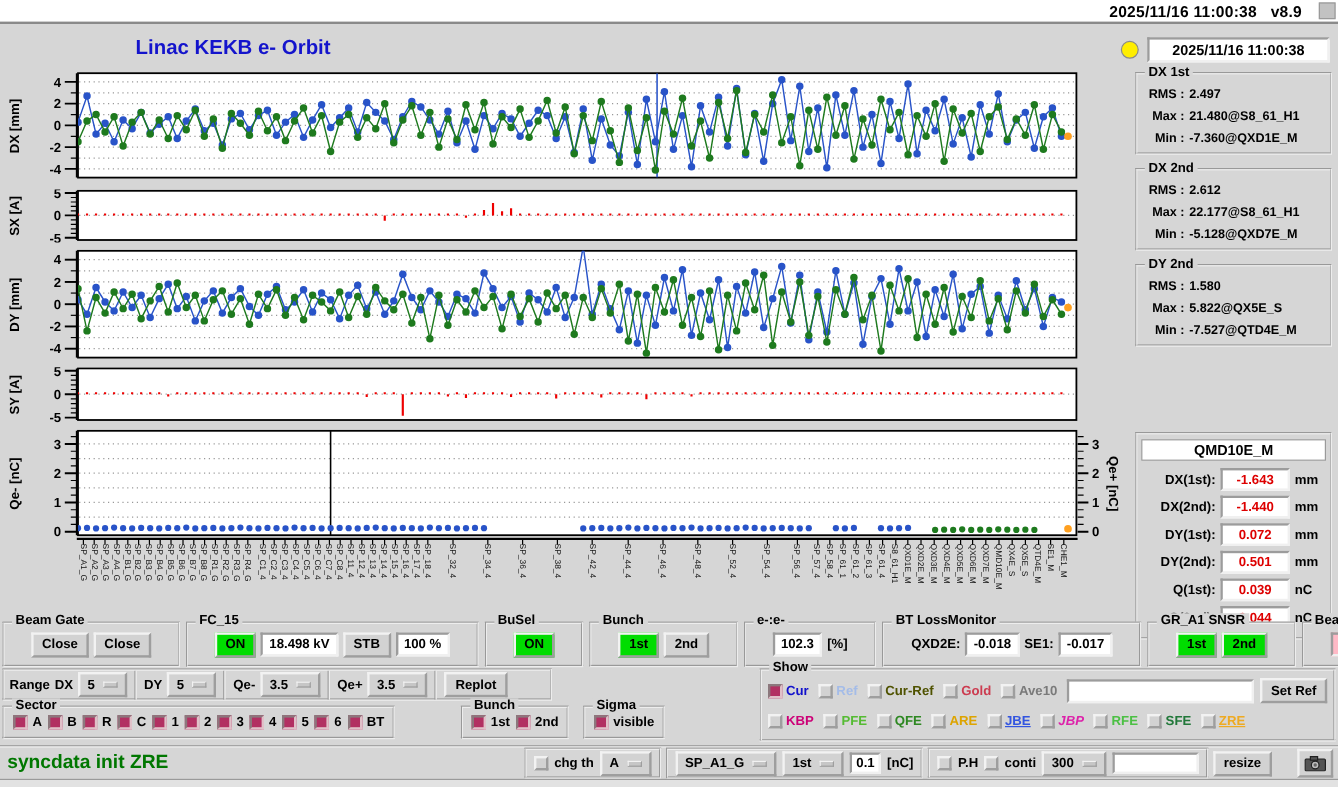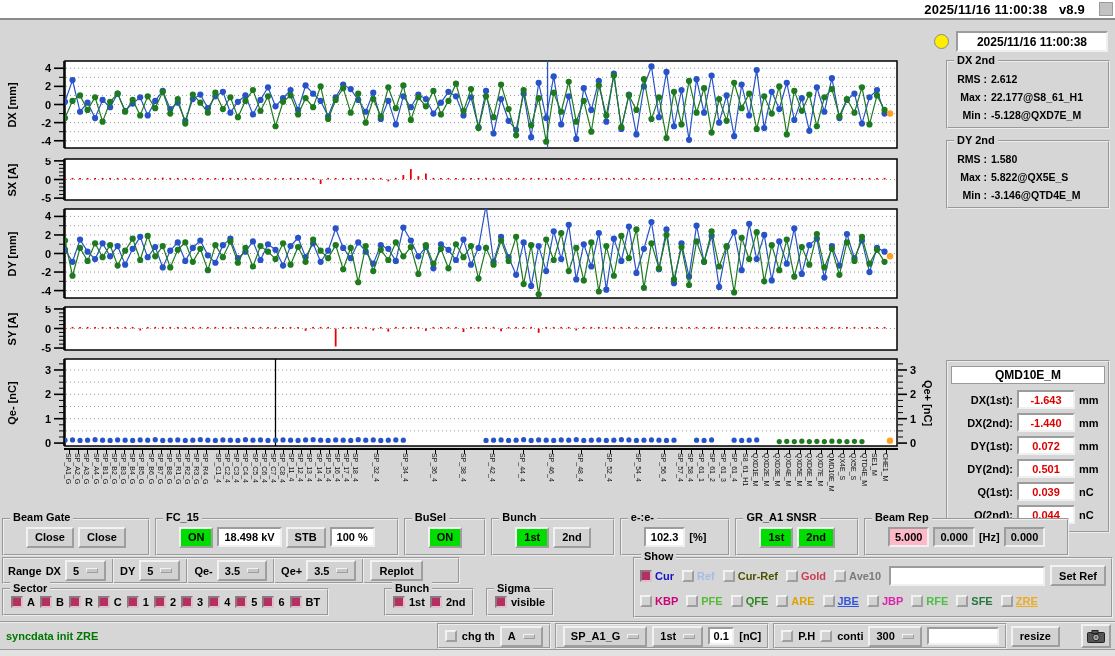--- a/index.html
+++ b/index.html
@@ -70,40 +70,41 @@
               gap:5px; padding:0 7px; }
   .checkgrp .grp-title { top:-8px; }
   .cb-item { display:inline-flex; align-items:center; gap:4px; font-size:11px; }
   #show-box { position:absolute; left:633px; top:557px; width:480px; height:61px; border:2px groove #ededed; padding:4px 5px 2px; }
   .show-row { display:flex; align-items:center; gap:5px; height:25px; }
   .show-item { display:inline-flex; align-items:center; gap:3px; font-size:11px; margin-right:3px; }
   #set-ref-input { width:156px; height:20px; background:#fff; border:2px inset #f0f0f0; font:bold 11px "Liberation Sans",sans-serif; }
   
   #statusbar { position:absolute; left:0; top:621px; width:1115px; height:28px; border-top:2px groove #ededed;
                display:flex; align-items:center; }
-  .status-msg { color:#007700; font-size:11px; margin-left:6px; flex:1; }
+  .status-msg { color:#007700; font-size:16px; margin-left:6px; flex:1; }
   .sb-group { border:2px groove #ededed; height:26px; display:flex; align-items:center; gap:5px; padding:0 6px; margin-right:4px; }
   .sb-label { font-size:11px; white-space:nowrap; }
   .sb-input { width:26px; height:18px; background:#fff; border:2px inset #f0f0f0; font:bold 11px "Liberation Sans",sans-serif; text-align:center; }
   .sb-input.wide { width:72px; }
   .bottom-strip { position:absolute; left:0; top:649px; width:1115px; height:7px; background:#e2e2e2; border-top:1px solid #9a9a9a; }
 </style>
 </head>
 <body>
 
 <div class="app">
 
   <div class="topbar">
     <span class="topbar-text">
       <span>2025/11/16 11:00:38</span>&nbsp;&nbsp;
       <span>v8.9</span>
     </span>
     <span class="topbar-corner"></span>
   </div>
 
+  <div class="chart-title">Linac KEKB e- Orbit</div>
 
   <div id="charts">
       <svg width="932" height="90" style="top:2px">
         <rect x="65" y="1" width="832" height="87" fill="#ffffff" stroke="#000" stroke-width="1.5"></rect>
         <clipPath id="clip0">
           <rect x="65" y="1" width="832" height="87"></rect>
         </clipPath>
         <line x1="66" y1="80.75" x2="896" y2="80.75" stroke="#999" stroke-width="1" stroke-dasharray="1,3"></line>
         <line x1="66" y1="71.6875" x2="896" y2="71.6875" stroke="#999" stroke-width="1" stroke-dasharray="1,3"></line>
         <line x1="66" y1="62.625" x2="896" y2="62.625" stroke="#999" stroke-width="1" stroke-dasharray="1,3"></line>
@@ -1157,30 +1158,36 @@
       <span class="xlab" style="left: 871.368px;">SE1_M</span>
       <div class="xtick" style="left: 886.184px;"></div>
       <span class="xlab" style="left: 882.184px;">CHE1_M</span>
     </div>
 
   <span class="clock-dot"></span>
   <div class="clock-field">2025/11/16 11:00:38</div>
 
   <div id="stats">
       <div class="statbox">
+        <span class="grp-title">DX 1st</span>
+        <div class="stat-row"><span class="lb">RMS :</span><span>2.497</span></div>
+        <div class="stat-row"><span class="lb">Max :</span><span>21.480@S8_61_H1</span></div>
+        <div class="stat-row"><span class="lb">Min :</span><span>-7.360@QXD1E_M</span></div>
+      </div>
+      <div class="statbox">
         <span class="grp-title">DX 2nd</span>
         <div class="stat-row"><span class="lb">RMS :</span><span>2.612</span></div>
         <div class="stat-row"><span class="lb">Max :</span><span>22.177@S8_61_H1</span></div>
         <div class="stat-row"><span class="lb">Min :</span><span>-5.128@QXD7E_M</span></div>
       </div>
       <div class="statbox">
         <span class="grp-title">DY 2nd</span>
         <div class="stat-row"><span class="lb">RMS :</span><span>1.580</span></div>
         <div class="stat-row"><span class="lb">Max :</span><span>5.822@QX5E_S</span></div>
-        <div class="stat-row"><span class="lb">Min :</span><span>-3.146@QTD4E_M</span></div>
+        <div class="stat-row"><span class="lb">Min :</span><span>-7.527@QTD4E_M</span></div>
       </div>
     </div>
 
   <div id="qmdbox">
     <div class="qmd-title">QMD10E_M</div>
     <div id="qmd-rows">
         <div class="qmd-row">
           <span class="lb">DX(1st):</span>
           <div class="qmd-val">-1.643</div>
           <span class="qmd-unit">mm</span>
@@ -1234,20 +1241,27 @@
         <span class="grp-title">Bunch</span>
         <button class="tkbtn green">1st</button>
         <button class="tkbtn">2nd</button>
       </div>
       <div class="grp">
         <span class="grp-title">e-:e-</span>
         <div class="tkfield">102.3</div>
         <span class="tklabel">[%]</span>
       </div>
       <div class="grp">
+        <span class="grp-title">BT LossMonitor</span>
+        <span class="tklabel">QXD2E:</span>
+        <div class="tkfield">-0.018</div>
+        <span class="tklabel">SE1:</span>
+        <div class="tkfield">-0.017</div>
+      </div>
+      <div class="grp">
         <span class="grp-title">GR_A1 SNSR</span>
         <button class="tkbtn green">1st</button>
         <button class="tkbtn green">2nd</button>
       </div>
       <div class="grp">
         <span class="grp-title">Beam Rep</span>
         <div class="tkfield pink">5.000</div>
         <div class="tkfield gray">0.000</div>
         <span class="tklabel">[Hz]</span>
         <div class="tkfield gray">0.000</div>
@@ -1391,21 +1405,21 @@
         <span class="show-item">
           <span class="cb"></span>
           <span style="color: rgb(221, 164, 0);">ARE</span>
         </span>
         <span class="show-item">
           <span class="cb"></span>
           <span style="color: rgb(51, 85, 224); text-decoration: underline;">JBE</span>
         </span>
         <span class="show-item">
           <span class="cb"></span>
-          <span style="color: rgb(221, 34, 170);">JBP</span>
+          <span style="color: rgb(221, 34, 170); font-style: italic;">JBP</span>
         </span>
         <span class="show-item">
           <span class="cb"></span>
           <span style="color: rgb(76, 192, 68); text-align: center;">RFE</span>
         </span>
         <span class="show-item">
           <span class="cb"></span>
           <span style="color: rgb(34, 120, 58);">SFE</span>
         </span>
         <span class="show-item">

